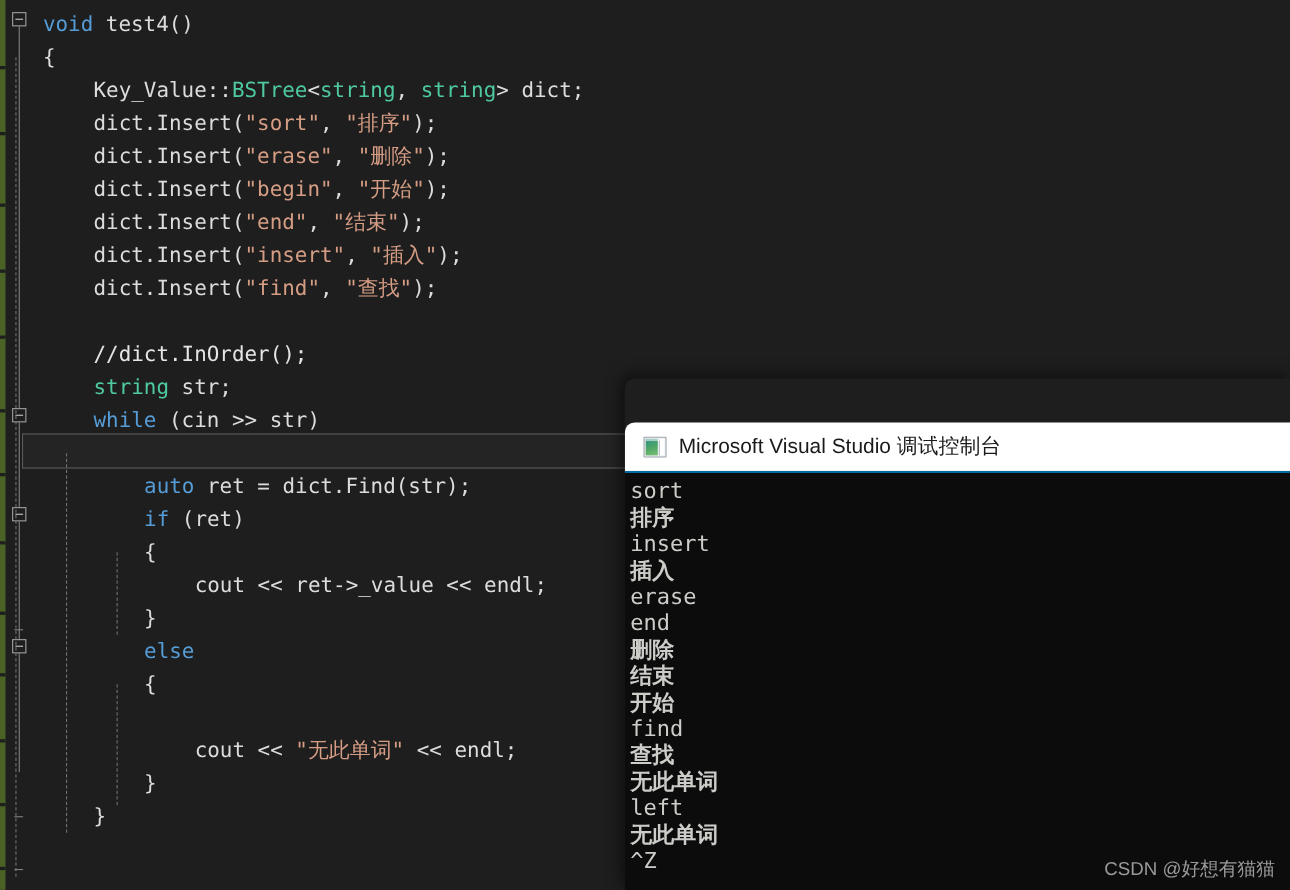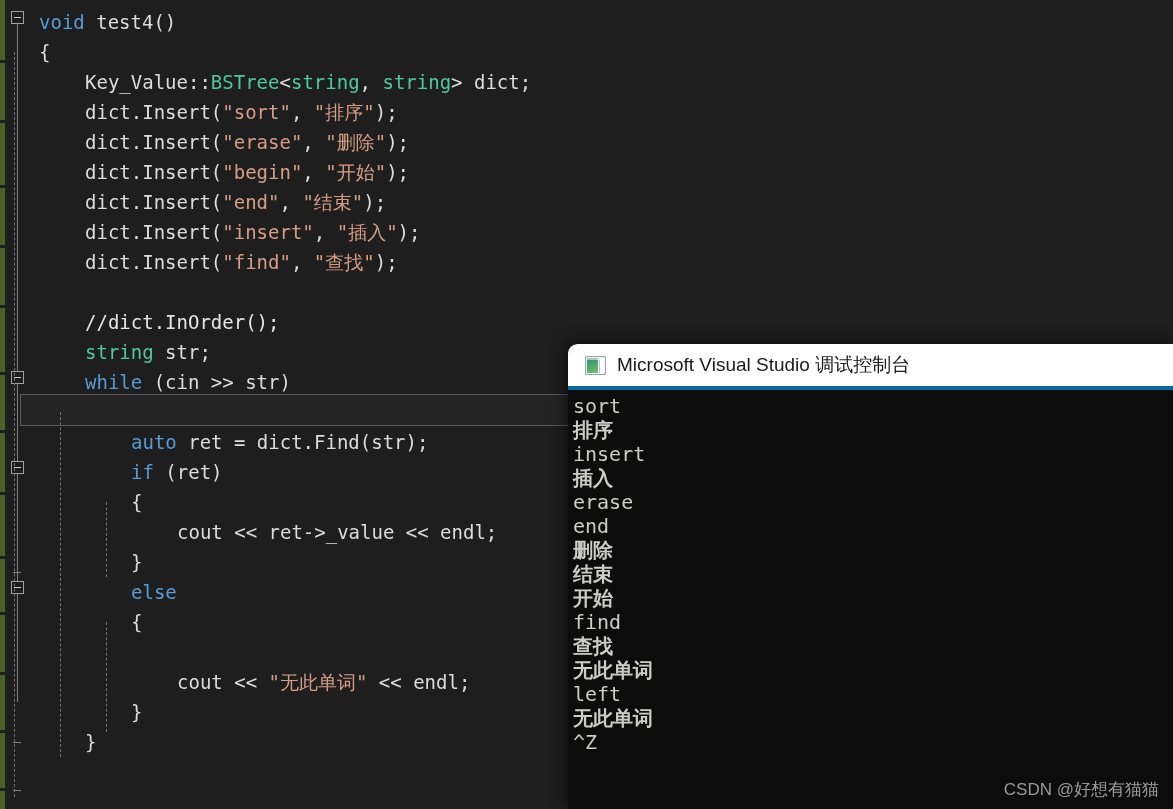--- a/index.html
+++ b/index.html
@@ -130,21 +130,22 @@
   }
   .console-titlebar {
     position: relative;
     height: 46px;
     background: #ffffff;
     border-top-left-radius: 9px;
     display: flex;
     align-items: center;
     padding-left: 17px;
     box-sizing: border-box;
-    border-bottom: 4px solid #0369a1;
+    border-bottom: 2px solid #0369a1;
+    margin-top: 40px;
   }
   .console-icon {
     width: 21px;
     height: 19px;
     flex: 0 0 auto;
     margin-right: 11px;
     position: relative;
     border: 1px solid #9aa3ab;
     background: #eef1f3;
     box-sizing: border-box;

